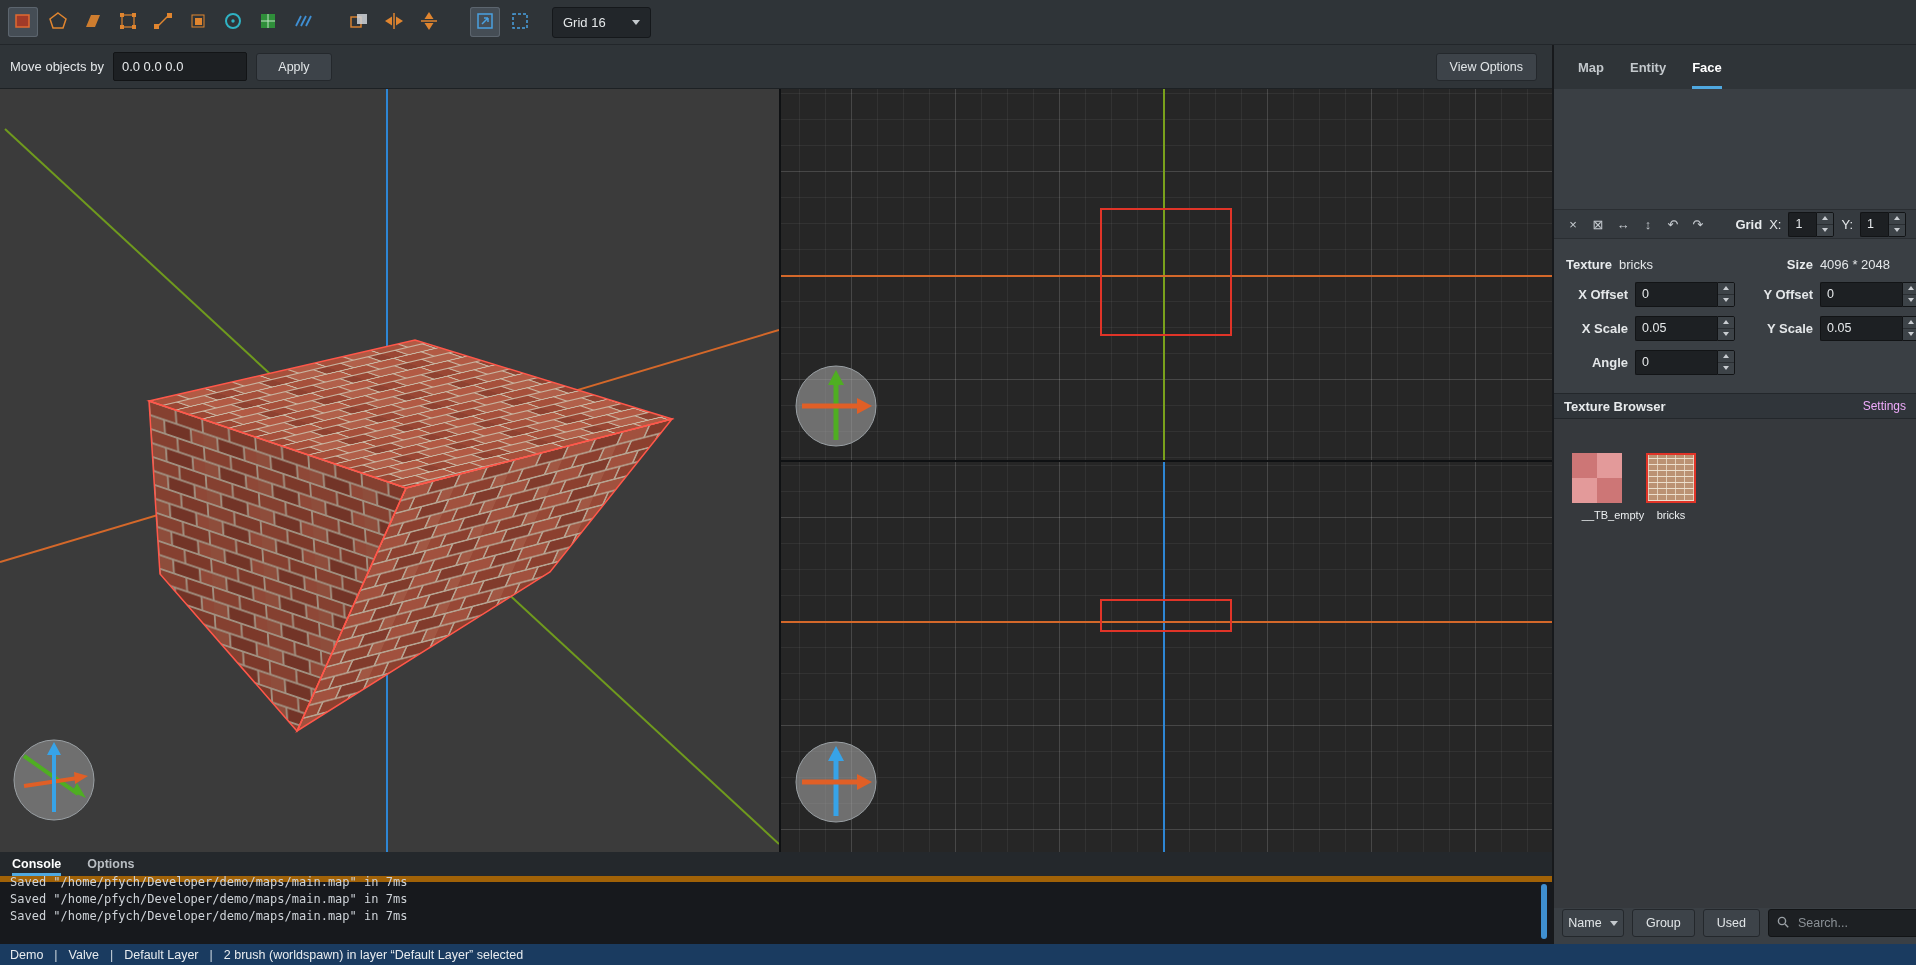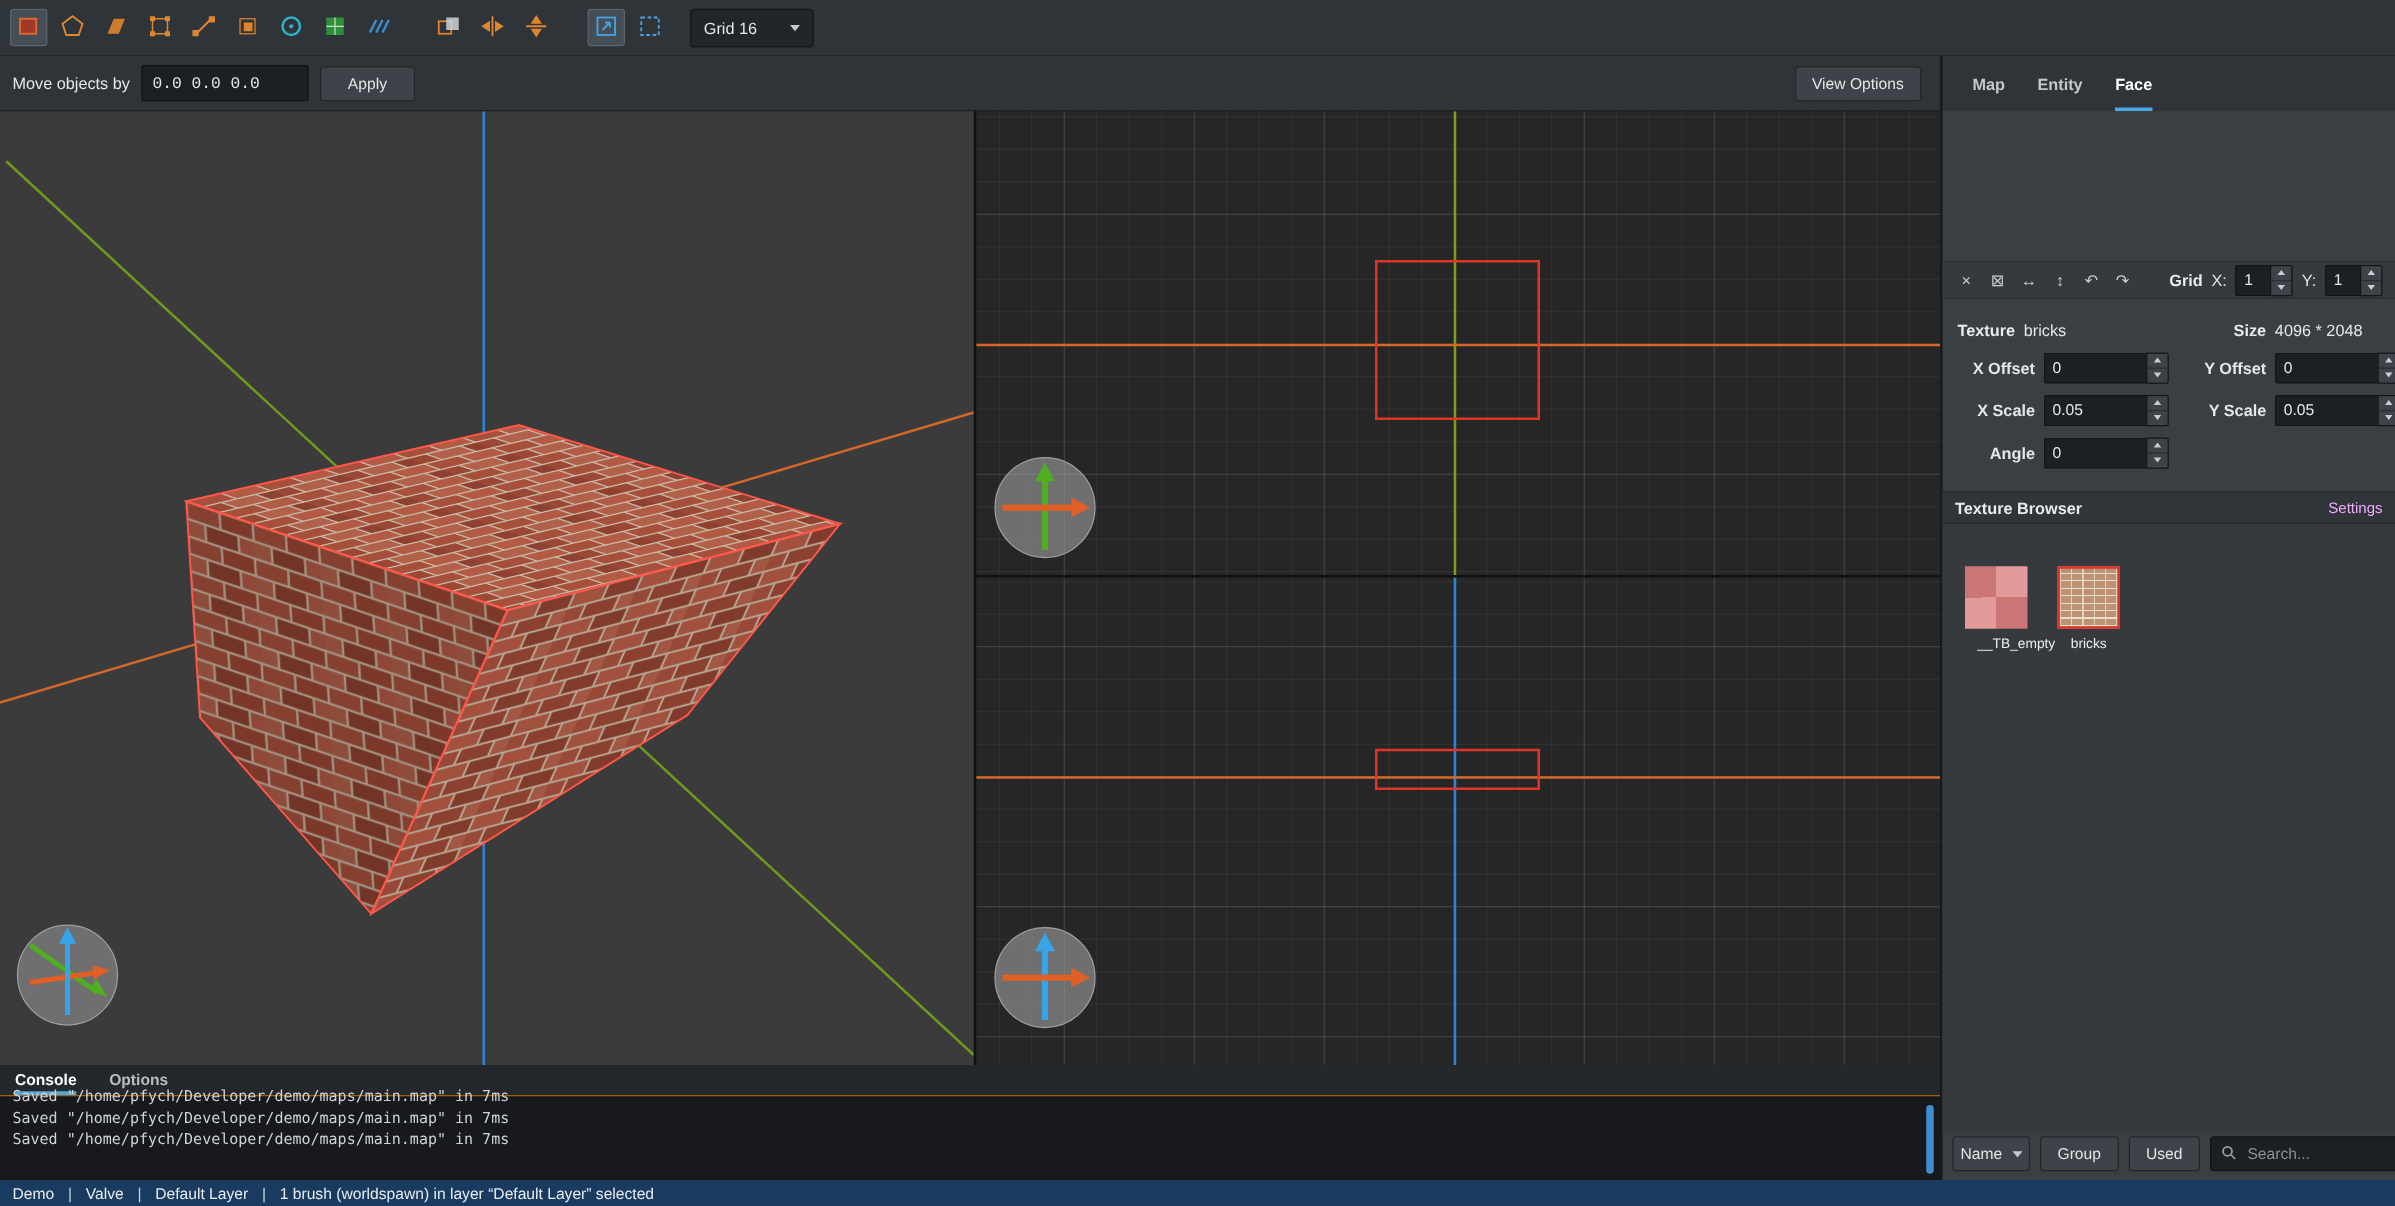--- a/index.html
+++ b/index.html
@@ -82,21 +82,21 @@
   .tex-label{position:absolute;top:90px;width:70px;text-align:center;font-size:11px;color:#eceff1;}
   .tb-controls{height:30px;margin:0 8px 6px 8px;display:flex;align-items:center;gap:8px;}
   .search{flex:1;display:flex;align-items:center;gap:7px;background:#1d2023;border:1px solid #121416;
           border-radius:3px;padding:0 8px;height:28px;box-sizing:border-box;}
   .search input{flex:1;min-width:0;background:transparent;border:none;outline:none;color:#dfe3e5;
                 font:12.5px "Liberation Sans",sans-serif;}
   .search input::placeholder{color:#8b9196;}
 
   
   .console{left:0;top:852px;width:1552px;height:92px;background:#17191d;overflow:hidden;}
-  .console-tabs{height:24px;background:#24282c;display:flex;align-items:stretch;gap:26px;padding-left:12px;border-bottom:1px solid #a16207;}
+  .console-tabs{height:24px;background:#24282c;display:flex;align-items:stretch;gap:26px;padding-left:12px;border-bottom:6px solid #a16207;}
   .ctab{display:flex;align-items:center;font-weight:bold;font-size:12.5px;color:#b8bdc2;border-bottom:3px solid transparent;padding-top:2px;box-sizing:border-box;}
   .ctab.active{color:#fff;border-bottom-color:#4fa8e0;}
   .console-log{padding:0 0 0 10px;font-family:"DejaVu Sans Mono",monospace;font-size:12px;line-height:17px;color:#ced3d8;}
   .console-log .line:first-child{margin-top:-8px;}
   .console-scroll{position:absolute;right:5px;top:32px;width:6px;height:55px;background:#3f8fd0;border-radius:3px;}
 
   
   .statusbar{left:0;top:944px;width:1916px;height:21px;background:#1a3b60;display:flex;align-items:center;
              padding-left:10px;box-sizing:border-box;font-size:12.5px;color:#e8ecef;}
   .statusbar .sep{margin:0 11px;color:#c9d3dc;}
@@ -196,21 +196,21 @@
           </svg></span>
     </div>
     <div class="dropdown">
       <span>Grid 16</span>
       <span class="tri-down"></span>
     </div>
   </div>
 
   <div class="movebar abs">
     <span>Move objects by</span>
-    <input class="txt-input" style="width: 116px; font-family: Liberation Mono, monospace;" value="0.0 0.0 0.0">
+    <input class="txt-input" style="width: 116px;" value="0.0 0.0 0.0">
     <button class="btn" style="width:76px;">Apply</button>
     <div class="spacer"></div>
     <button class="btn" style="margin-right:15px;">View Options</button>
   </div>
 
   <div class="panel-tabs abs">
     <div class="ptab">Map</div>
     <div class="ptab">Entity</div>
     <div class="ptab active">Face</div>
   </div>
@@ -456,16 +456,16 @@
     <div class="console-scroll"></div>
   </div>
 
   <div class="statusbar abs">
     <span>Demo</span>
     <span class="sep">|</span>
     <span>Valve</span>
     <span class="sep">|</span>
     <span>Default Layer</span>
     <span class="sep">|</span>
-    <span>1 brush (worldspawn) in layer “Default Layer” selected</span>
+    <span>2 brush (worldspawn) in layer “Default Layer” selected</span>
   </div>
 
 </div>
 
 </body></html>

